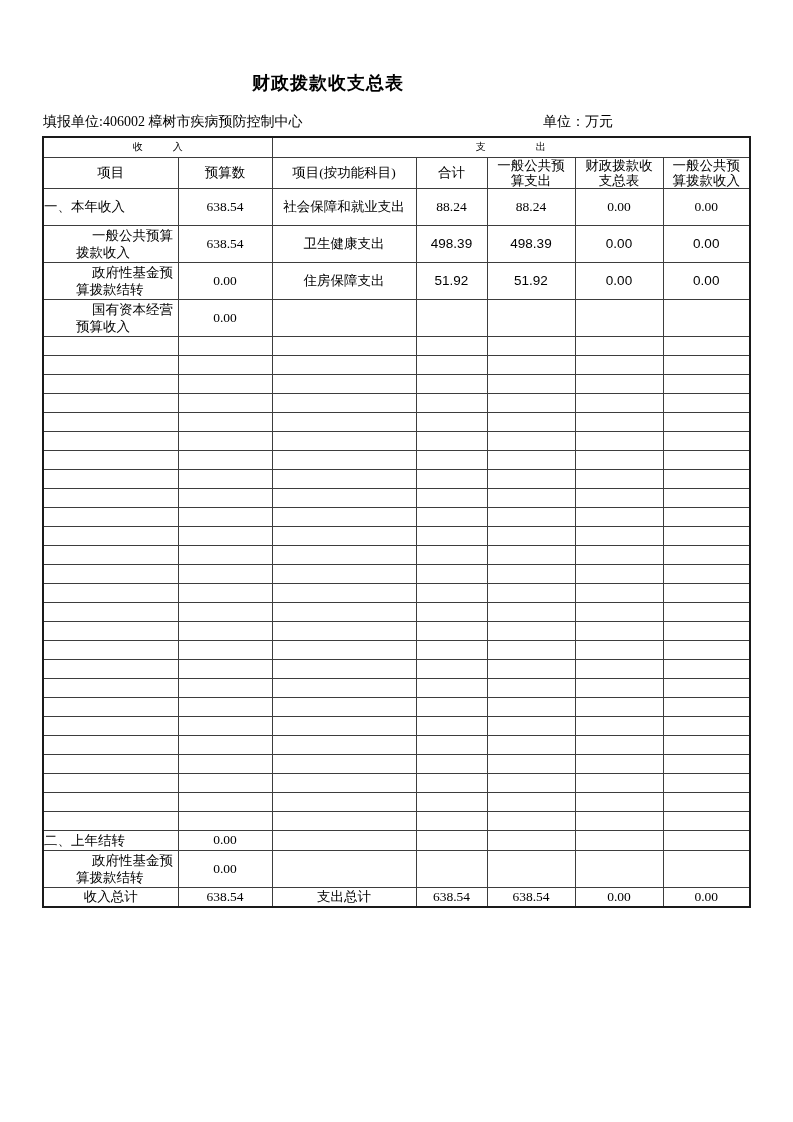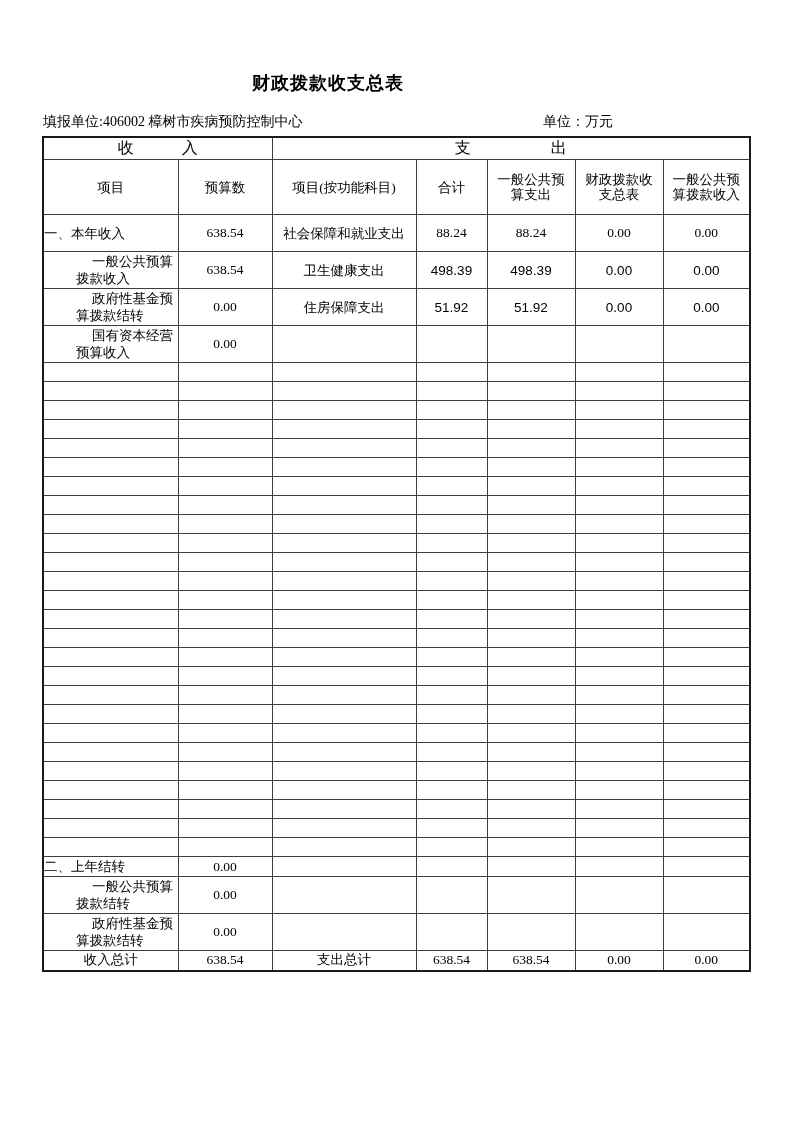--- a/index.html
+++ b/index.html
@@ -19,23 +19,23 @@
   }
   table.budget{
     border-collapse:collapse;table-layout:fixed;width:707px;margin-top:5px;
     border:2px solid #1a1a1a;
   }
   .budget th,.budget td{
     border:1px solid #3d3d3d;font-weight:normal;font-size:13.5px;
     vertical-align:middle;overflow:hidden;padding:0;
   }
   .r-ghead{height:20px;}
-  .r-ghead th{font-size:16px;}
+  .r-ghead th{font-size:10px;}
   .r-chead{height:30px;}
-  .r-chead th{line-height:15px;padding:12px 5px;}
+  .r-chead th{line-height:15px;padding:0 5px;}
   .r-data{height:37px;}
   .r-empty{height:19px;}
   .r-single{height:20px;}
   .r-wrap{height:37px;}
   .r-total{height:20px;}
   .c-item{text-align:left;padding:0 8px 0 4px;line-height:17px;}
   .c-item.indent{text-indent:16px;padding-left:32px;}
   .c-center{text-align:center;}
   .c-num{text-align:center;}
   .c-exp{text-align:center;padding:0 14px;line-height:17px;}
@@ -355,29 +355,20 @@
         <tr class="r-single">
           <td class="c-item">二、上年结转</td>
           <td class="c-num">0.00</td>
           <td></td>
           <td></td>
           <td></td>
           <td></td>
           <td></td>
         </tr>
         <tr class="r-wrap">
-          <td class="c-item indent">一般公共预算拨款结转</td>
-          <td class="c-num">0.00</td>
-          <td></td>
-          <td></td>
-          <td></td>
-          <td></td>
-          <td></td>
-        </tr>
-        <tr class="r-wrap">
           <td class="c-item indent">政府性基金预算拨款结转</td>
           <td class="c-num">0.00</td>
           <td></td>
           <td></td>
           <td></td>
           <td></td>
           <td></td>
         </tr>
         <tr class="r-total">
           <td class="c-center">收入总计</td>

